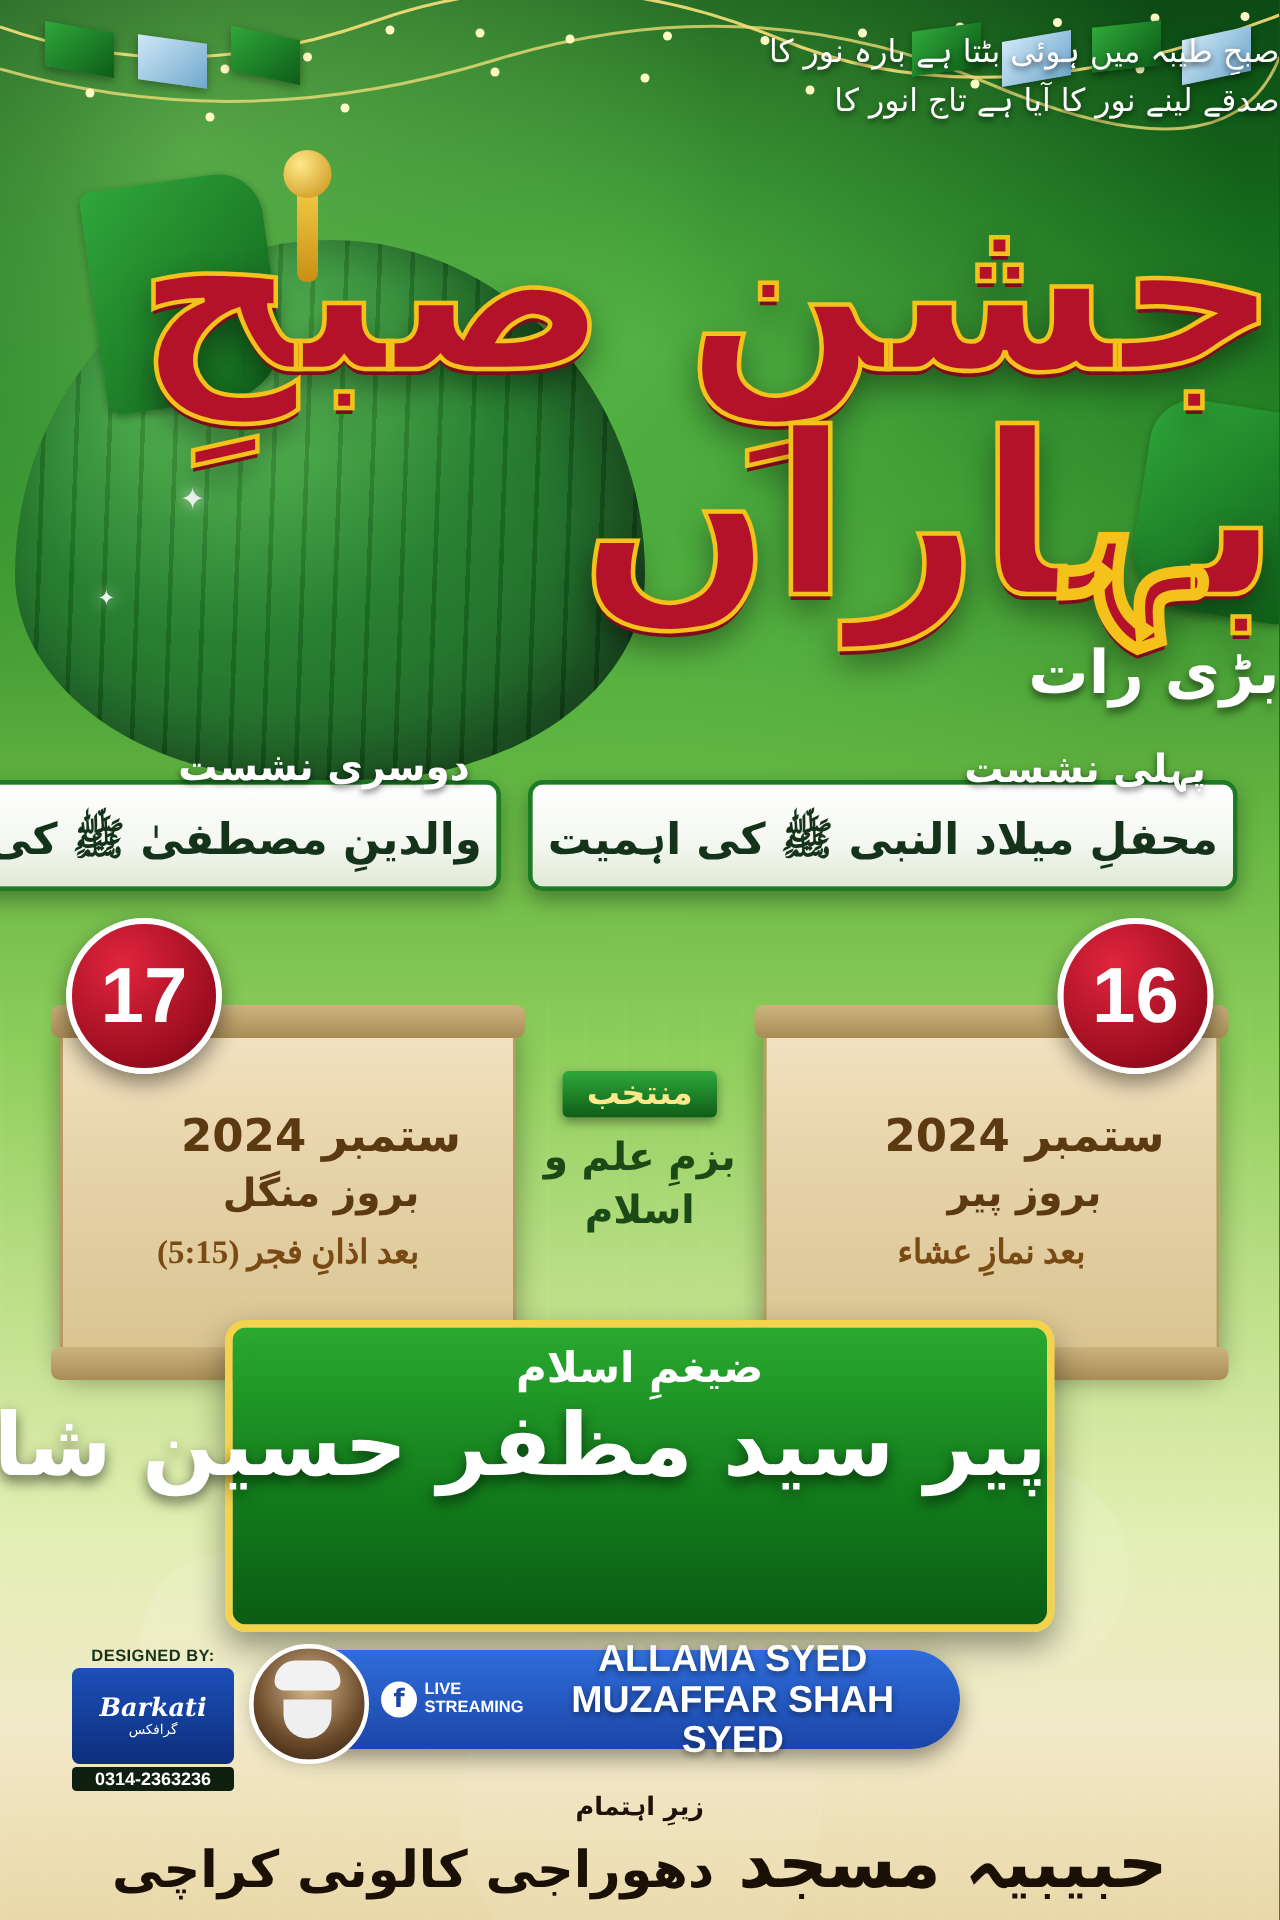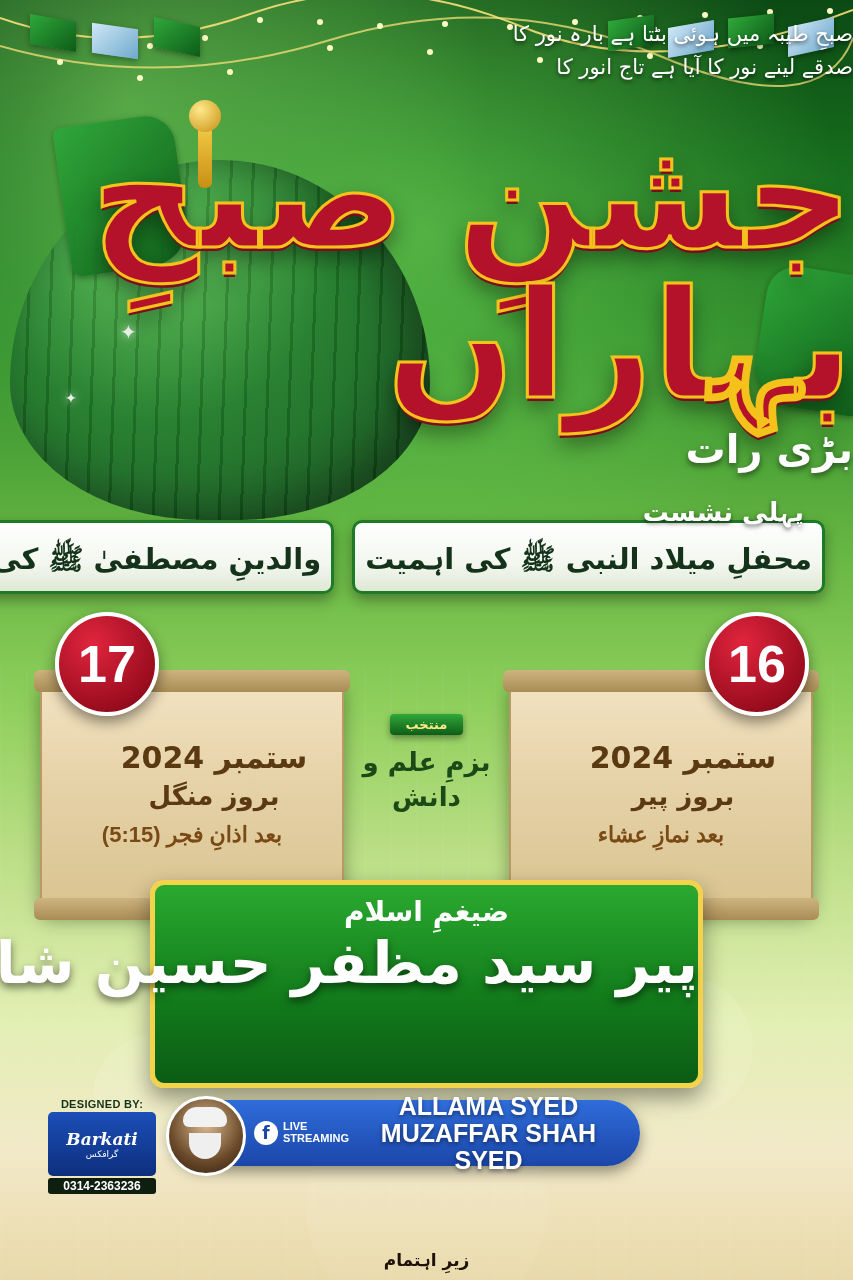--- a/index.html
+++ b/index.html
@@ -164,42 +164,42 @@
     width:96px;height:96px;border-radius:50%;
     background:radial-gradient(circle at 35% 28%, #e0253d 0%, #9c0d1f 70%, #6d0614 100%);
     border:4px solid #ffffff;
     box-shadow:0 6px 14px rgba(0,0,0,.45);
     color:#fff;font-size:52px;font-weight:bold;
     display:flex;align-items:center;justify-content:center;
     font-family:"Liberation Sans", sans-serif;
     z-index:3;
   }
   .badge-right{left:auto;right:14px;transform:none;}
-  .badge-left{left:25px;transform:none;}
+  .badge-left{left:14px;transform:none;}
   .scroll-date{
     font-family:"DejaVu Sans", sans-serif;
     font-size:30px;font-weight:bold;color:#5b3a12;
     line-height:1.35;margin-top:28px;
     white-space:nowrap;
     margin-left:44px;
   }
   .scroll-time{
-    font-family:Liberation Sans, sans-serif;
+    font-family:Liberation Serif, serif;
     font-size:22px;font-weight:bold;color:#7a4a14;margin-top:8px;
   }
   .center-note{
     position:absolute;left:50%;top:74px;transform:translateX(-50%);
     width:200px;text-align:center;direction:rtl;z-index:4;
   }
   .center-ribbon{
     display:inline-block;
     background:linear-gradient(180deg,#2fa83a,#0f5d17);
     color:#ffe98a;
     font-family:"DejaVu Sans", sans-serif;
-    font-size:13px;font-weight:bold;
+    font-size:22px;font-weight:bold;
     padding:3px 16px;border-radius:4px;
     box-shadow:0 3px 7px rgba(0,0,0,.4);
   }
   .center-text{
     margin-top:10px;
     font-family:"DejaVu Sans", sans-serif;
     font-size:26px;font-weight:bold;color:#1b4a17;
     line-height:1.35;
   }
 
@@ -359,20 +359,21 @@
     <div class="title-main">جشنِ صبحِ بہاراں</div>
     <div class="title-sub">بڑی رات</div>
   </div>
 
   <div class="sessions">
     <div class="session">
       <div class="session-tag">پہلی نشست</div>
       <div class="session-title">محفلِ میلاد النبی ﷺ کی اہمیت</div>
     </div>
     <div class="session">
+      <div class="session-tag">دوسری نشست</div>
       <div class="session-title">والدینِ مصطفیٰ ﷺ کی عظمت و شان</div>
     </div>
   </div>
 
   <div class="scrolls">
 
     <div class="scroll scroll-right">
       <div class="scroll-date">ستمبر 2024</div>
       <div class="scroll-date" style="margin-top:0;font-size:26px">بروز پیر</div>
       <div class="scroll-time">بعد نمازِ عشاء</div>
@@ -381,21 +382,21 @@
 
     <div class="scroll scroll-left">
       <div class="scroll-date">ستمبر 2024</div>
       <div class="scroll-date" style="margin-top:0;font-size:26px">بروز منگل</div>
       <div class="scroll-time">بعد اذانِ فجر (5:15)</div>
     </div>
     <div class="badge badge-left">17</div>
 
     <div class="center-note">
       <div class="center-ribbon">منتخب</div>
-      <div class="center-text">بزمِ علم و دانش</div>
+      <div class="center-text">بزمِ علم و اسلام</div>
     </div>
   </div>
 
   <div class="speaker-panel">
     <div class="speaker-pre">ضیغمِ اسلام</div>
     <div class="speaker-name">پیر سید مظفر حسین شاہ قادری</div>
   </div>
 
   <div class="designer">
     <div class="designer-label">DESIGNED BY:</div>
@@ -419,15 +420,19 @@
       </div>
     </div>
     <div class="live-name">
       <div>ALLAMA SYED</div>
       <div>MUZAFFAR SHAH SYED</div>
     </div>
   </div>
 
   <div class="footer">
     <div class="footer-top">زیرِ اہتمام</div>
+    <div class="footer-name">
+      <span>حبیبیہ مسجد</span>
+      <span class="loc">دھوراجی کالونی کراچی</span>
+    </div>
   </div>
 
 </div>
 
 </body></html>

